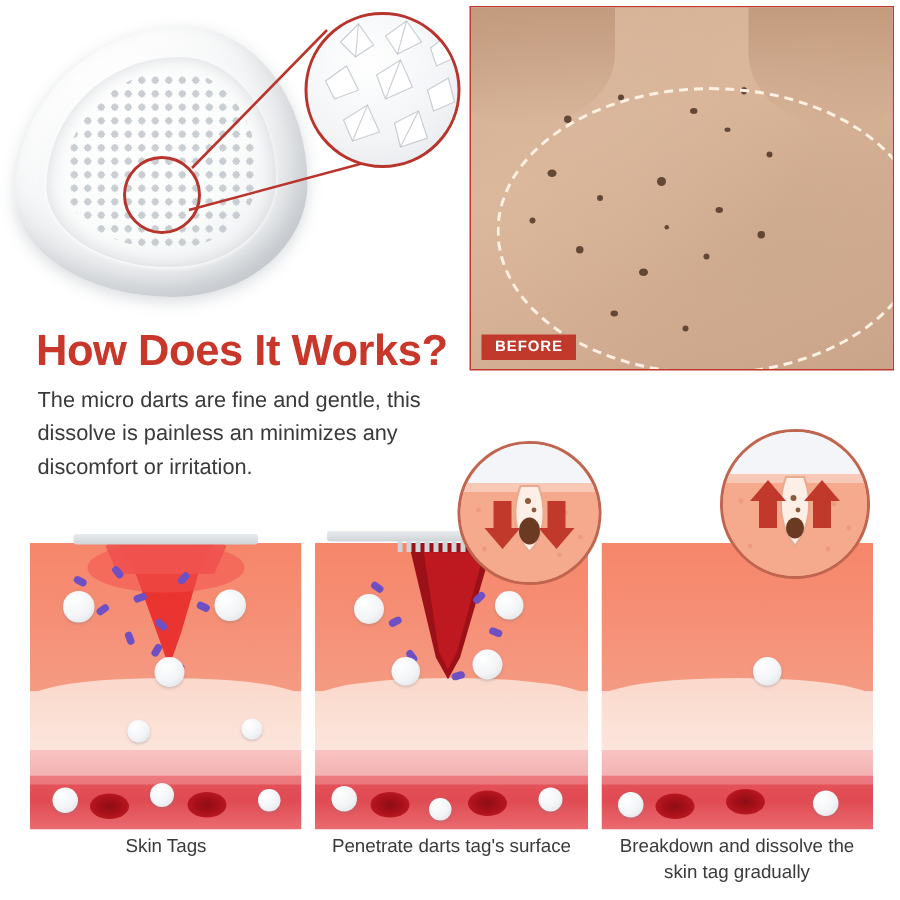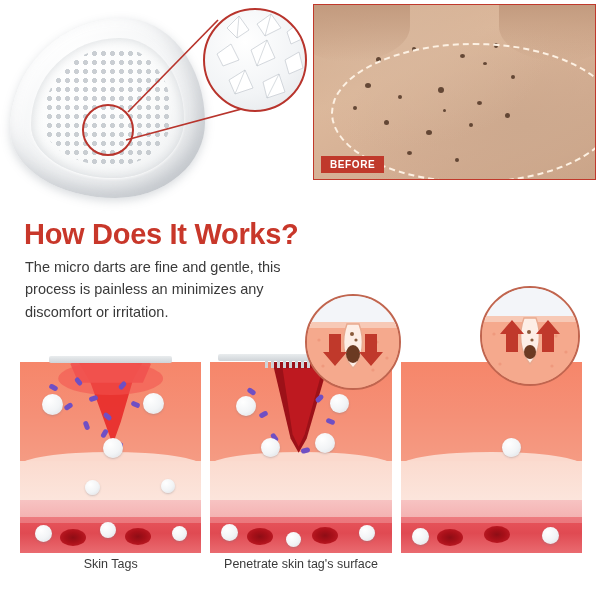--- a/index.html
+++ b/index.html
@@ -41,21 +41,21 @@
   }
   .magnifier{
     position:absolute;left:203px;top:8px;width:100px;height:100px;
     border:2px solid #b8342c;border-radius:50%;overflow:hidden;
     background:radial-gradient(circle at 40% 32%, #ffffff 0%, #f2f4f6 58%, #e2e5e8 100%);
   }
   .magnifier svg{position:absolute;inset:0;}
   .lead{position:absolute;stroke:#b8342c;stroke-width:1.7;fill:none;}
 
   
-  .ba-wrap{position:absolute;left:313px;top:4px;width:283px;height:176px;display:flex;gap:10px;text-align:center;}
+  .ba-wrap{position:absolute;left:313px;top:4px;width:283px;height:243px;display:flex;gap:10px;text-align:center;}
   .ba-card{position:relative;flex:1;border:1.5px solid #c0392b;overflow:hidden;}
   .ba-card .skin{position:absolute;inset:0;}
   .before .skin{
     background:
       radial-gradient(ellipse at 30% 20%, #d9b79c 0%, transparent 55%),
       radial-gradient(ellipse at 75% 70%, #cda98e 0%, transparent 60%),
       linear-gradient(155deg,#cfa98c 0%,#dcb89b 35%,#d3ad92 70%,#c9a184 100%);
   }
   .after .skin{
     background:
@@ -183,21 +183,21 @@
         <span class="spot" style="left:60%;top:33%;width:4px;height:3px;"></span>
         <span class="spot" style="left:46%;top:60%;width:3px;height:3px;"></span>
       </div>
       <div class="dashed-ellipse"></div>
       <div class="ba-badge">BEFORE</div>
     </div>
 
   </div>
 
   <div class="headline">How Does It Works?</div>
-  <div class="subcopy">The micro darts are fine and gentle, this process is painless an minimizes any discomfort or irritation.</div>
+  <div class="subcopy">The micro darts are fine and gentle, this dissolve is painless an minimizes any discomfort or irritation.</div>
 
   <div class="panels">
 
     <div class="panel">
       <div class="skin-stack">
         <div class="epidermis"></div>
         <div class="epi-wave"></div>
         <div class="dermis"></div>
         <div class="hypo"></div>
         <div class="vessel">
@@ -289,21 +289,21 @@
           </g>
           <path d="M40,28 C34,44 36,62 46,72 C56,62 58,44 52,28 Z" fill="#fdeee6" stroke="#e8a98f" stroke-width="1.4"></path>
           <ellipse cx="46" cy="58" rx="7" ry="9" fill="#6b3a22"></ellipse>
           <circle cx="45" cy="38" r="2" fill="#8a5b3c"></circle>
           <circle cx="49" cy="44" r="1.6" fill="#8a5b3c"></circle>
           <path d="M22,38 L34,38 L34,56 L40,56 L28,70 L16,56 L22,56 Z" fill="#c0392b"></path>
           <path d="M58,38 L70,38 L70,56 L76,56 L64,70 L52,56 L58,56 Z" fill="#c0392b"></path>
         </svg>
       </div>
 
-      <div class="caption">Penetrate skin tag's surface</div>
+      <div class="caption">Penetrate darts tag's surface</div>
     </div>
 
     <div class="panel">
       <div class="skin-stack">
         <div class="epidermis"></div>
         <div class="epi-wave"></div>
         <div class="dermis"></div>
         <div class="hypo"></div>
         <div class="vessel">
           <span class="rbc" style="left:20%;top:34%;"></span>
@@ -329,16 +329,17 @@
           </g>
           <path d="M42,30 C36,46 38,64 48,76 C58,64 60,46 54,30 Z" fill="#fdeee6" stroke="#e8a98f" stroke-width="1.4"></path>
           <ellipse cx="48" cy="64" rx="6" ry="7" fill="#6b3a22"></ellipse>
           <circle cx="47" cy="44" r="2" fill="#8a5b3c"></circle>
           <circle cx="50" cy="52" r="1.6" fill="#8a5b3c"></circle>
           <path d="M24,64 L24,46 L18,46 L30,32 L42,46 L36,46 L36,64 Z" fill="#c0392b"></path>
           <path d="M60,64 L60,46 L54,46 L66,32 L78,46 L72,46 L72,64 Z" fill="#c0392b"></path>
         </svg>
       </div>
 
+      <div class="caption">Breakdown and dissolve the skin tag gradually</div>
     </div>
   </div>
 
 </div>
 
 </body></html>

